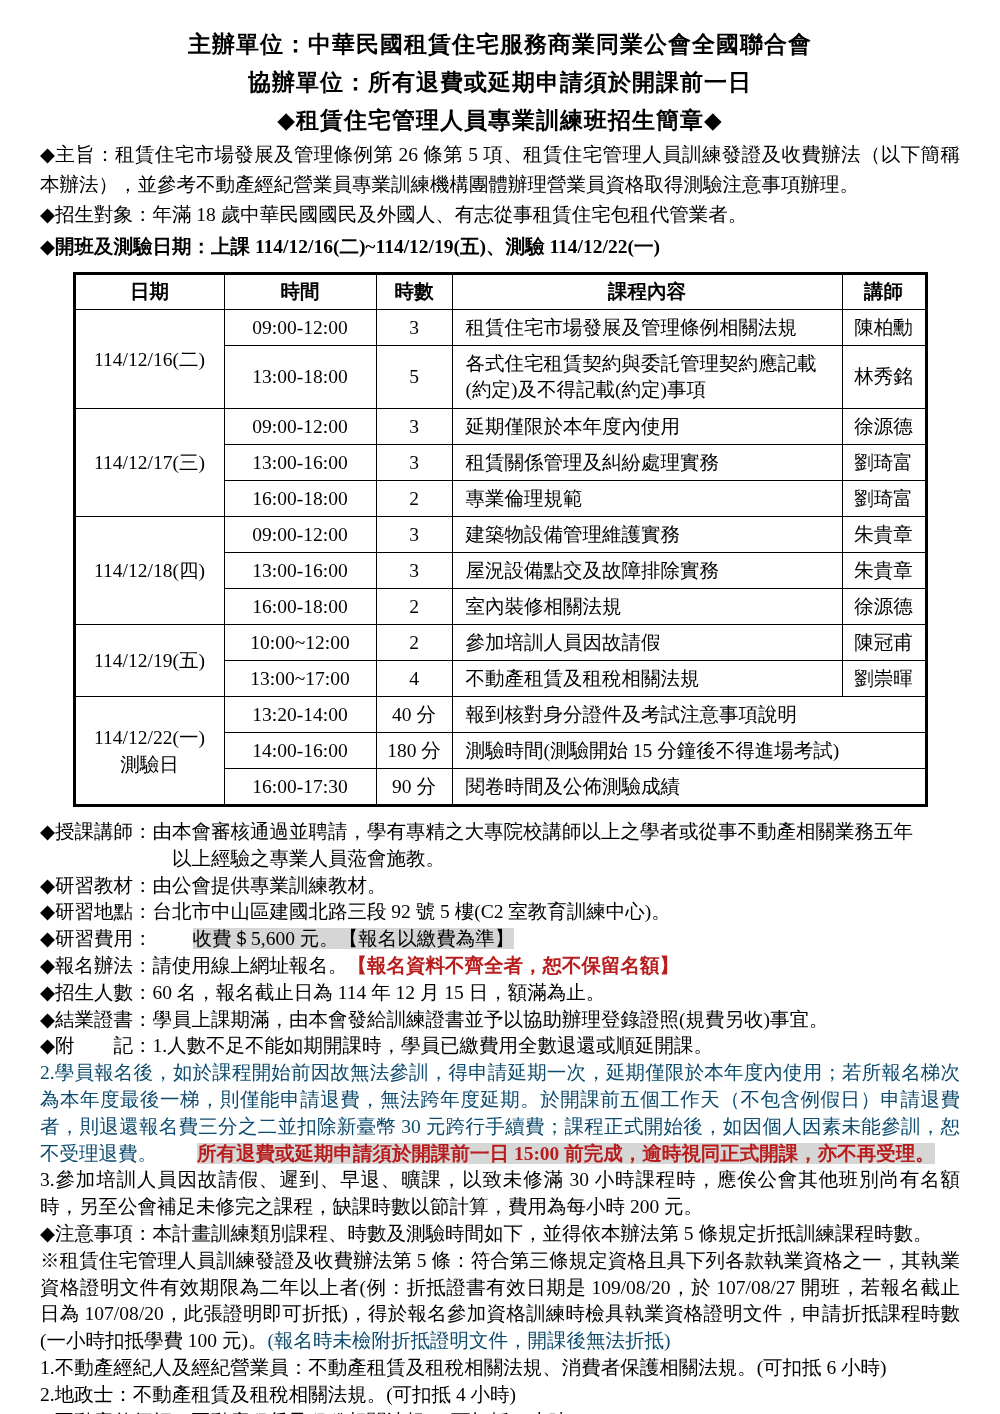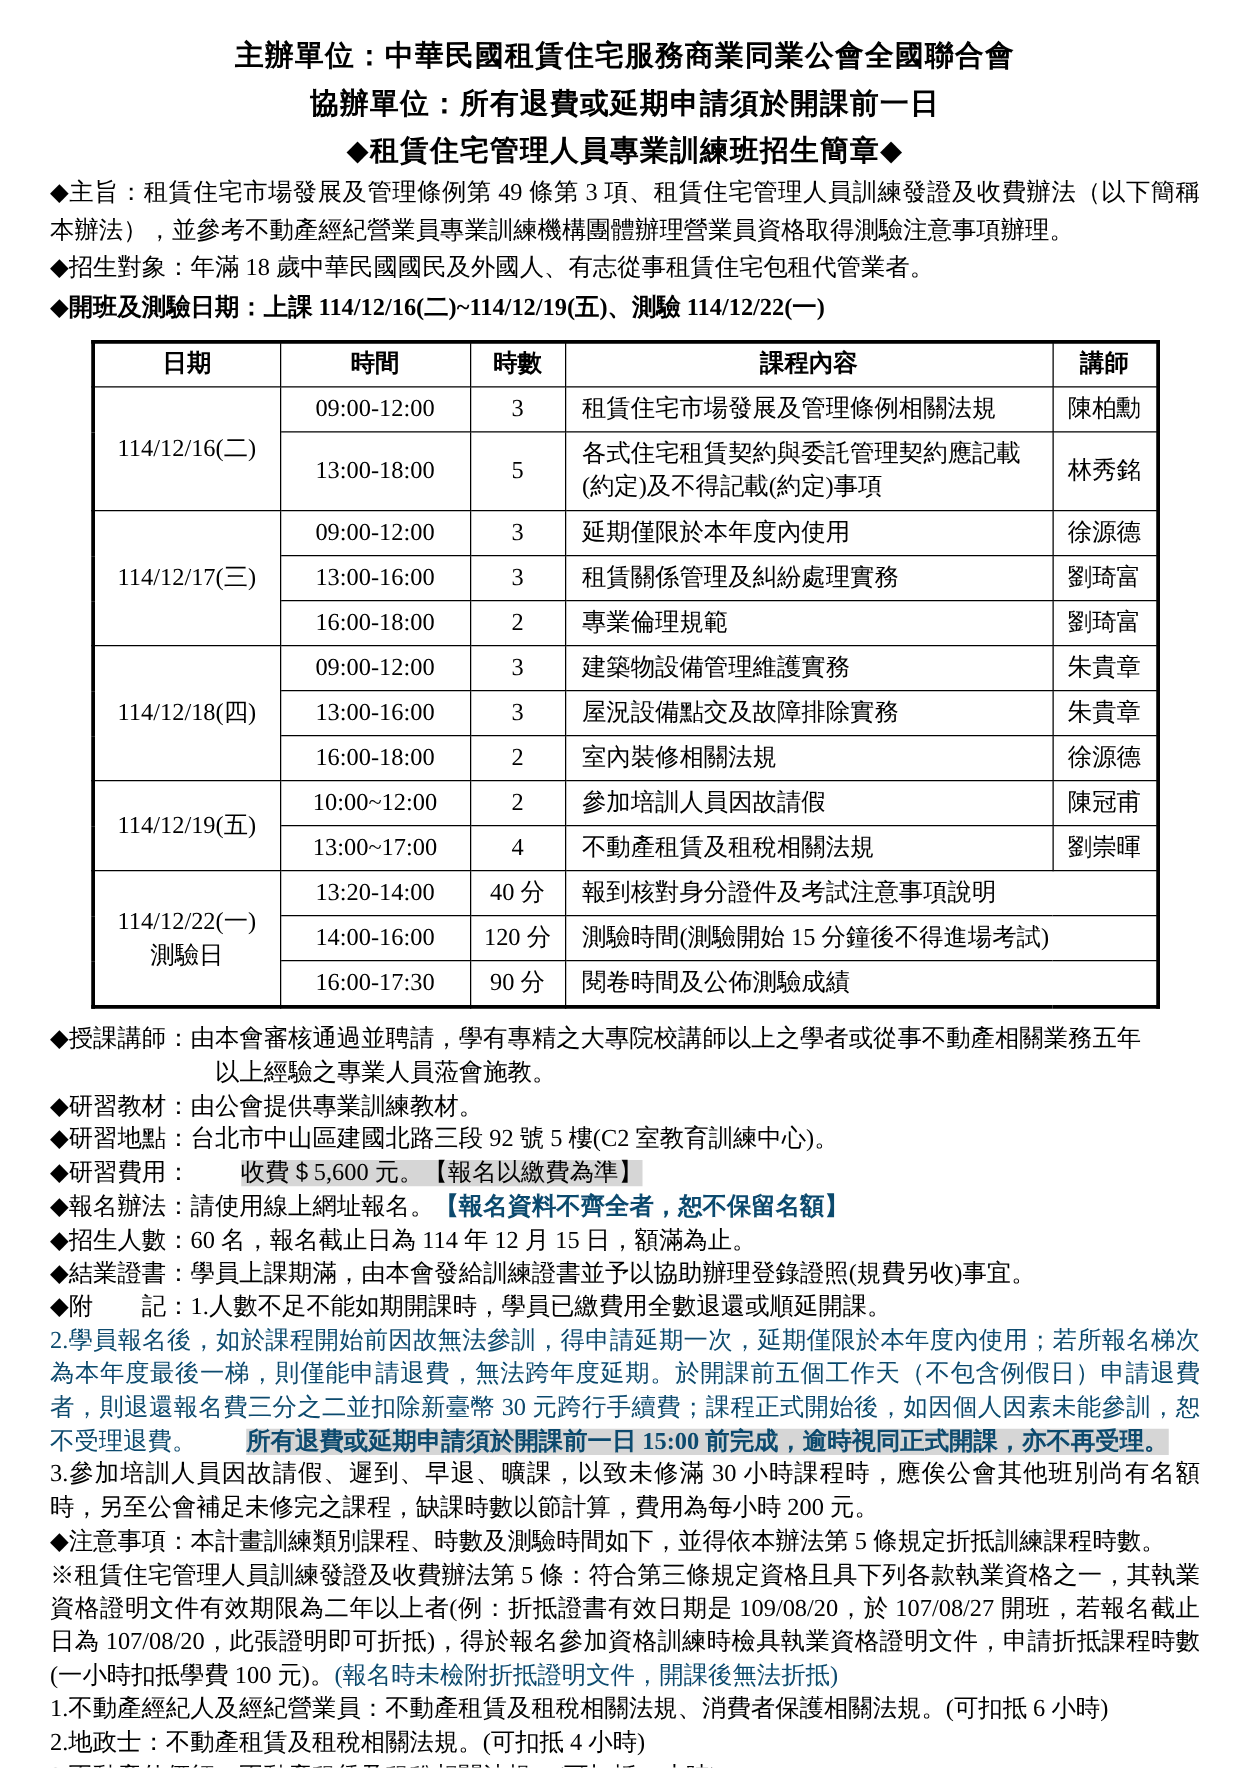--- a/index.html
+++ b/index.html
@@ -23,34 +23,34 @@
   .schedule{border:3px solid #000;}
   .schedule th{font-weight:bold;height:30px;}
   .schedule td{height:31px;}
   .schedule td.content{text-align:left;padding-left:13px;padding-right:8px;margin-left:40px;}
   .schedule td.datecell{line-height:27px;}
   
   .notes{margin-top:10px;}
   .nline{font-size:19.5px;line-height:26.8px;text-align:justify;}
   .indent2{padding-left:132px;}
   .red{color:#0c4a6e;}
-  .redbold{color:#0c4a6e;font-weight:bold;}
+  .redbold{color:#b91c1c;font-weight:bold;}
   .hl{background:#d6d6d6;margin-left:40px;}
   .boldspan{font-weight:bold;}
 </style>
 </head>
 <body>
 
 <div class="doc">
 
   <div class="hline">主辦單位：中華民國租賃住宅服務商業同業公會全國聯合會</div>
   <div class="hline">協辦單位：所有退費或延期申請須於開課前一日</div>
   <div class="hline">◆租賃住宅管理人員專業訓練班招生簡章◆</div>
 
-  <div class="para">◆主旨：租賃住宅市場發展及管理條例第 49 條第 3 項、租賃住宅管理人員訓練發證及收費辦法（以下簡稱本辦法），並參考不動產經紀營業員專業訓練機構團體辦理營業員資格取得測驗注意事項辦理。</div>
+  <div class="para">◆主旨：租賃住宅市場發展及管理條例第 26 條第 5 項、租賃住宅管理人員訓練發證及收費辦法（以下簡稱本辦法），並參考不動產經紀營業員專業訓練機構團體辦理營業員資格取得測驗注意事項辦理。</div>
   <div class="para">◆招生對象：年滿 18 歲中華民國國民及外國人、有志從事租賃住宅包租代管業者。</div>
   <div class="dates-line"><span>◆開班及測驗日期：</span><span class="boldspan">上課 114/12/16(二)~114/12/19(五)、測驗 114/12/22(一)</span></div>
 
   <table class="schedule">
     <colgroup>
       <col style="width:150px">
         <col style="width:152px">
         <col style="width:76px">
         <col style="width:390px">
         <col style="width:84px">
@@ -138,21 +138,21 @@
         <td class="datecell" rowspan="3">
           <div>114/12/22(一)</div>
           <div>測驗日</div>
         </td>
         <td>13:20-14:00</td>
         <td>40 分</td>
         <td class="content" colspan="2">報到核對身分證件及考試注意事項說明</td>
       </tr>
       <tr>
         <td>14:00-16:00</td>
-        <td>120 分</td>
+        <td>180 分</td>
         <td class="content" colspan="2">測驗時間(測驗開始 15 分鐘後不得進場考試)</td>
       </tr>
       <tr>
         <td>16:00-17:30</td>
         <td>90 分</td>
         <td class="content" colspan="2">閱卷時間及公佈測驗成績</td>
       </tr>
     </tbody>
   </table>
 

